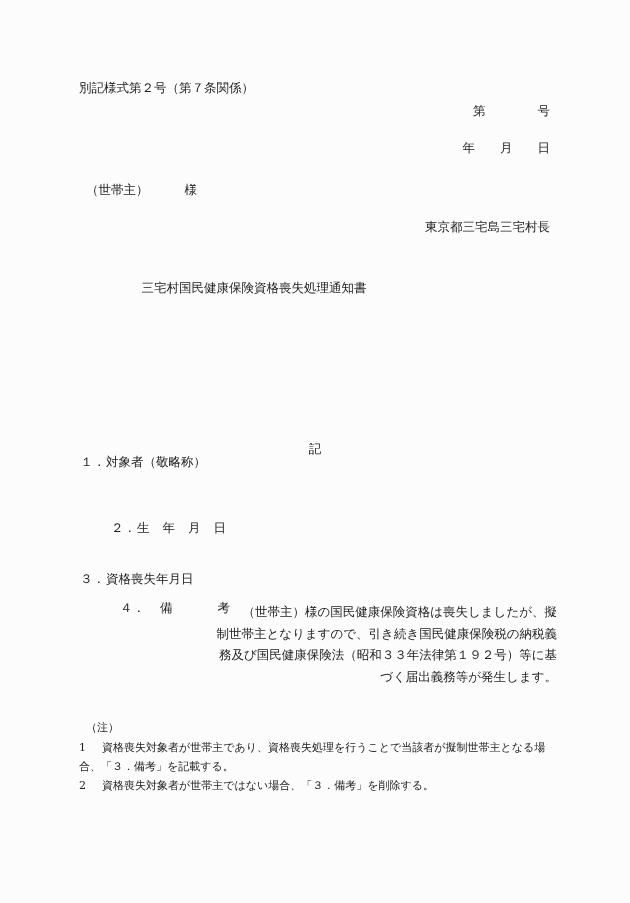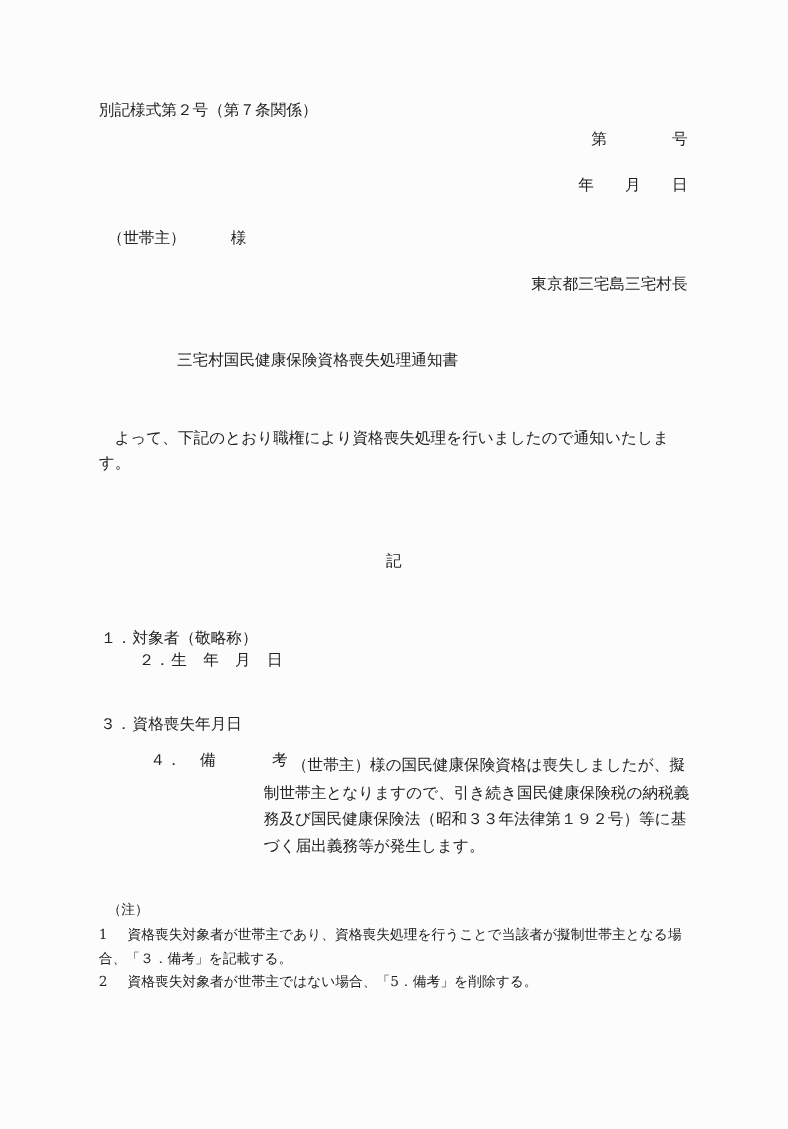--- a/index.html
+++ b/index.html
@@ -35,36 +35,37 @@
       width: 472px;
       line-height: 19.5px;
       text-indent: 1em;
       white-space: normal;
       word-break: break-all;
     }
     .body-text p { margin: 0; }
     .ki { left: 0; width: 630px; text-align: center; top: 443px; }
     .item { left: 80px; }
     .item .num { display: inline-block; width: 26px; }
-    .item1 { top: 504px; text-align: center; }
+    .item1 { top: 456px; text-align: center; }
     .item2 { top: 522px; margin-left: 31px; }
     .item3 { top: 563px; margin-top: 10px; }
     .item2 .sp { display: inline-block; width: 13px; }
     .item4 { top: 602px; margin-left: 40px; }
     .item4 .num { width: 40px; }
     .item4 .lbl-gap { display: inline-block; width: 45px; }
     .remark {
       position: absolute;
       left: 211px;
       top: 601px;
       width: 346px;
       line-height: 21.5px;
       white-space: normal;
       word-break: break-all;
       text-indent: 1.8em;
+      text-align: right;
     }
     .notes-head { left: 86px; top: 722px; font-size: 11px; }
     .notes {
       position: absolute;
       left: 79px;
       top: 738px;
       width: 480px;
       font-size: 11px;
       line-height: 19px;
       white-space: normal;
@@ -88,21 +89,20 @@
 
 <div class="abs addressee">
   <span>（世帯主）</span><span class="gap"></span><span>様</span>
 </div>
 
 <div class="abs issuer">東京都三宅島三宅村長</div>
 
 <div class="abs title">三宅村国民健康保険資格喪失処理通知書</div>
 
 <div class="body-text">
-  <p>よって、下記のとおり職権により資格喪失処理を行いましたので通知いたします。</p>
 </div>
 
 <div class="abs ki">記</div>
 
 <div class="abs item item1">
   <span class="num">１．</span><span>対象者（敬略称）</span>
 </div>
 
 <div class="abs item item2">
   <span class="num">２．</span><span>生</span><span class="sp"></span><span>年</span><span class="sp"></span><span>月</span><span class="sp"></span><span>日</span>
@@ -115,14 +115,14 @@
 <div class="abs item item4">
   <span class="num">４．</span><span>備</span><span class="lbl-gap"></span><span>考</span>
 </div>
 
 <div class="remark">（世帯主）様の国民健康保険資格は喪失しましたが、擬制世帯主となりますので、引き続き国民健康保険税の納税義務及び国民健康保険法（昭和３３年法律第１９２号）等に基づく届出義務等が発生します。</div>
 
 <div class="abs notes-head">（注）</div>
 
 <div class="notes">
   <p><span class="n-num">1</span><span>資格喪失対象者が世帯主であり、資格喪失処理を行うことで当該者が擬制世帯主となる場合、「３．備考」を記載する。</span></p>
-  <p><span class="n-num">2</span><span>資格喪失対象者が世帯主ではない場合、「5．備考」を削除する。</span></p>
+  <p><span class="n-num">2</span><span>資格喪失対象者が世帯主ではない場合、「３．備考」を削除する。</span></p>
 </div>
 
 </body></html>

